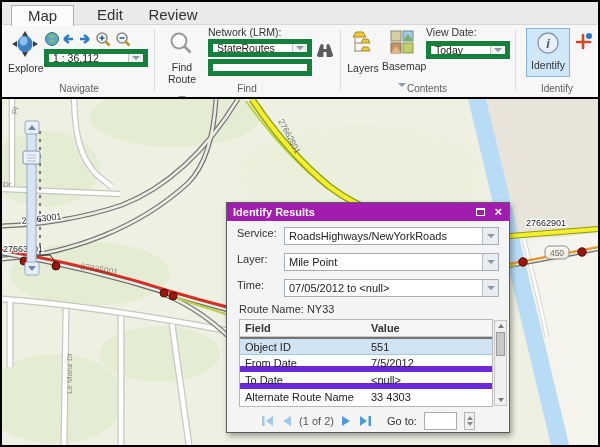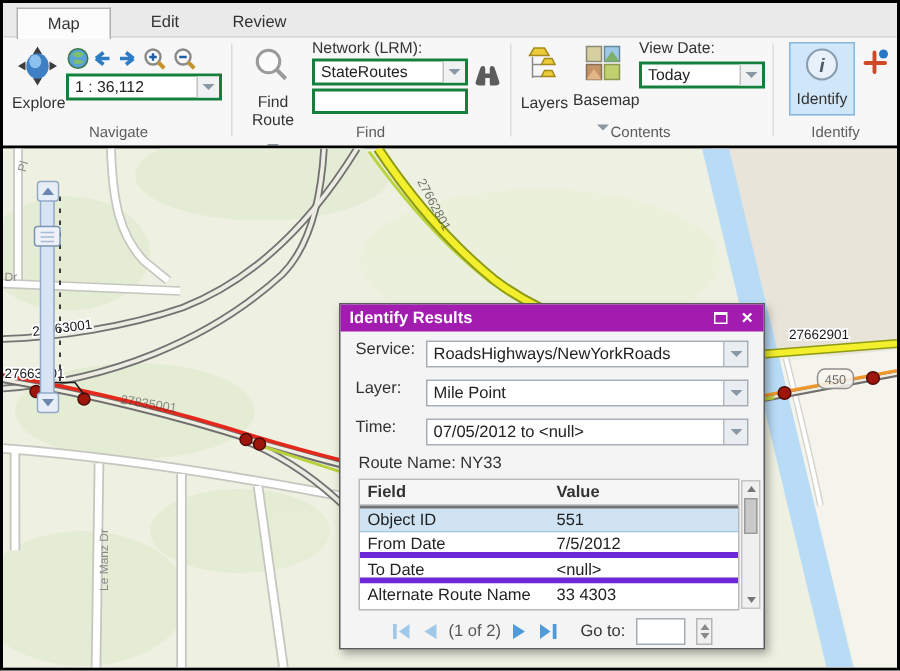--- a/index.html
+++ b/index.html
@@ -4,26 +4,26 @@
 <style>
   * { margin:0; padding:0; box-sizing:border-box; }
   html,body { width:600px; height:447px; }
   body { font-family:"Liberation Sans", sans-serif; }
   .screen { width:600px; height:447px; background:#000; padding:2px; position:relative; }
   .app { width:596px; height:443px; position:relative; background:#f7f7f7; overflow:hidden; }
 
   
   .ribbon { position:absolute; left:0; top:0; width:596px; height:95px; background:#f7f7f7; }
   .tabstrip { position:absolute; left:0; top:0; width:596px; height:23px; background:#eaeaea; border-bottom:1px solid #d6d6d6; }
-  .tab { position:absolute; top:3px; height:21px; line-height:20px; text-align:center; font-size:11px; color:#333; }
+  .tab { position:absolute; top:3px; height:21px; line-height:20px; text-align:center; font-size:15px; color:#333; }
   .tab.active { background:#fcfcfc; border:1px solid #b0b0b0; border-bottom:none; }
   .grouplabel { position:absolute; bottom:3px; font-size:10px; color:#5d5d5d; transform:translateX(-50%); white-space:nowrap; }
   .divider { position:absolute; top:27px; height:62px; width:1px; background:#dcdcdc; }
   .rbtn-label { font-size:10.5px; color:#333; text-align:center; white-space:nowrap; }
-  .combo { position:absolute; background:#fff; border:2px solid #15803d; display:flex; align-items:center; }
+  .combo { position:absolute; background:#fff; border:5px solid #15803d; display:flex; align-items:center; }
   .combo .val { flex:1; font-size:10.5px; color:#222; padding-left:4px; overflow:hidden; white-space:nowrap; }
   .combo .arrow { width:15px; align-self:stretch; background:#f0f1f3; border-left:1px solid #c2c2c2; display:flex; align-items:center; justify-content:center; }
   .tri-down { width:0; height:0; border-left:4px solid transparent; border-right:4px solid transparent; border-top:4px solid #8a97a5; }
   .abs { position:absolute; }
   .identify-btn { position:absolute; left:524px; top:26px; width:44px; height:49px; background:#cfe7f8; border:1px solid #84b6de; text-align:center; }
 
   
   .map { position:absolute; left:0; top:95px; width:596px; height:348px; background:#eef0e1; border-top:2px solid #000; }
 
   
@@ -32,21 +32,21 @@
   .dlg-max { position:absolute; right:24px; top:5px; width:9px; height:8px; border:1px solid #fff; border-top-width:2px; }
   .dlg-close { position:absolute; right:7px; top:0; color:#fff; font-weight:bold; font-size:13px; line-height:17px; }
   .dlg-row { position:absolute; left:10px; right:10px; height:18px; display:flex; }
   .dlg-row .lbl { width:47px; color:#333; }
   .dlg-combo { flex:1; height:18px; background:#fff; border:1px solid #a5adb5; display:flex; align-items:center; }
   .dlg-combo .val { flex:1; padding-left:4px; color:#222; white-space:nowrap; overflow:hidden; }
   .dlg-combo .arrow { width:16px; align-self:stretch; background:#e9edf2; border-left:1px solid #b5bdc5; display:flex; align-items:center; justify-content:center; }
   .rn { position:absolute; left:12px; top:100px; color:#333; }
   .tbl { position:absolute; left:12px; top:116px; width:254px; border:1px solid #b8b8b8; background:#fff; }
   .tbl-hdr { display:flex; height:17px; background:#f6f6f6; border-bottom:1px solid #c8c8c8; font-weight:bold; color:#333; }
-  .tbl-row { display:flex; height:17px; border-bottom:4px solid #6d28d9; background:#fff; color:#222; }
+  .tbl-row { display:flex; height:17px; border-bottom:6px solid #6d28d9; background:#fff; color:#222; }
   .tbl-row.sel { background:#cfe3f3; border-top:2px solid #737373; border-bottom:1px solid #a5c8e2; height:18px; }
   .c1 { width:127px; padding:2px 0 0 5px; } .c2 { flex:1; padding:2px 0 0 4px; }
   .scrollbar { position:absolute; left:267px; top:117px; width:13px; height:86px; background:#f0f0f0; border:1px solid #c4c4c4; }
   .sb-btn { height:10px; display:flex; align-items:center; justify-content:center; }
   .sb-thumb { margin:1px 1px; height:24px; background:#c9c9c9; border:1px solid #9a9a9a; }
   .tri-up-s { width:0;height:0;border-left:3px solid transparent;border-right:3px solid transparent;border-bottom:4px solid #777; }
   .tri-dn-s { width:0;height:0;border-left:3px solid transparent;border-right:3px solid transparent;border-top:4px solid #777; position:absolute; bottom:3px; left:3px; }
   .pager { position:absolute; left:0; right:0; top:207px; height:22px; display:flex; align-items:center; justify-content:center; gap:7px; }
   .pager .cnt { color:#555; }
   .goto-box { width:33px; height:18px; background:#fff; border:1px solid #a5adb5; }

